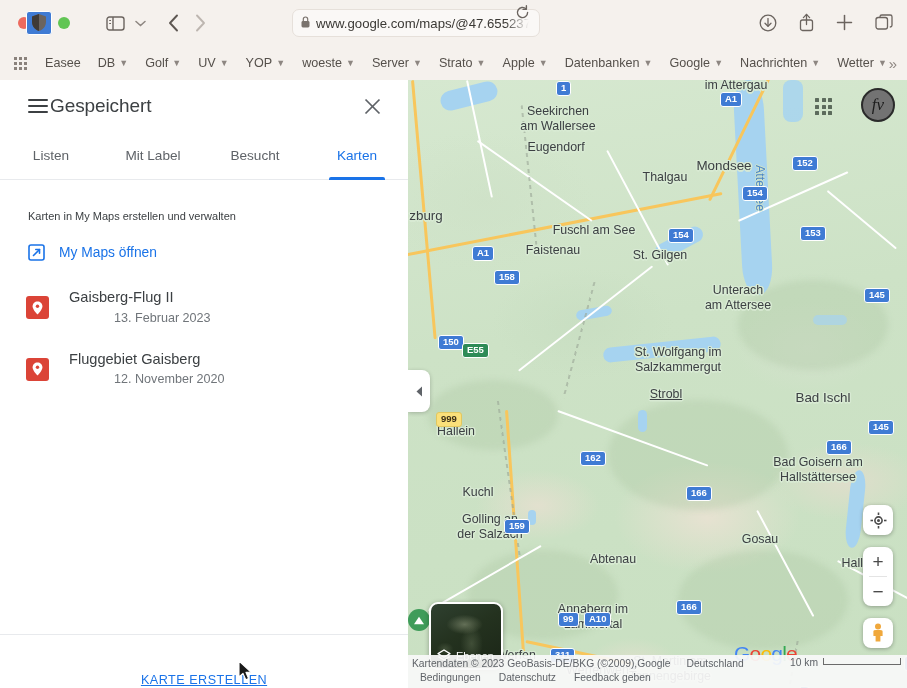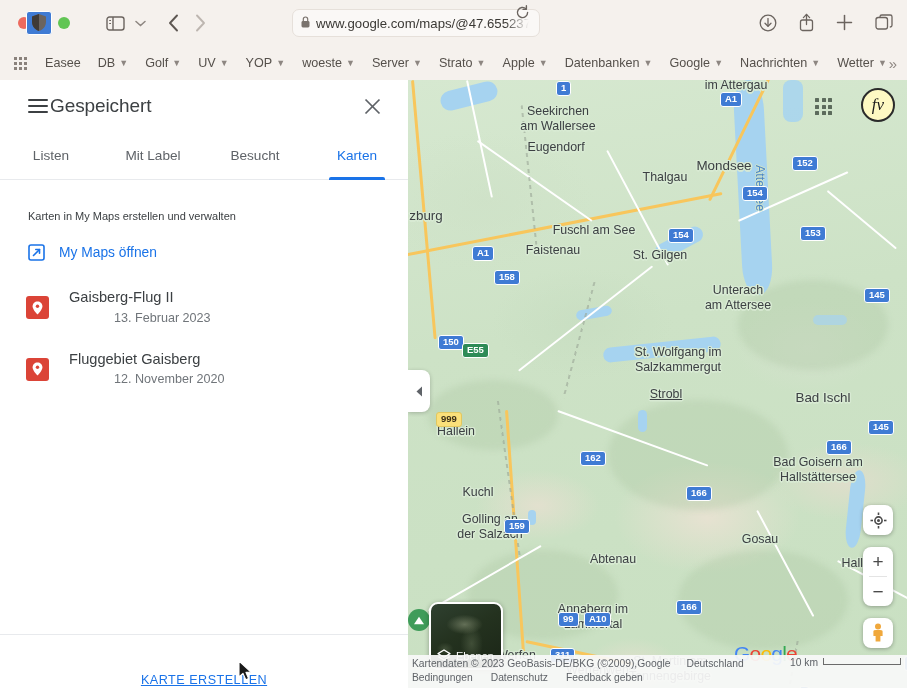--- a/index.html
+++ b/index.html
@@ -248,21 +248,21 @@
   .apps-dots-map {
     position: absolute; right: 75px; top: 18px;
     width: 17px; height: 17px;
     display: grid; grid-template-columns: repeat(3,4px); grid-template-rows: repeat(3,4px);
     gap: 2.5px; cursor: pointer; z-index: 9;
   }
   .apps-dots-map i { background: #5c6b5c; width: 4px; height: 4px; border-radius: .5px; }
   .avatar {
     position: absolute; right: 12px; top: 8px;
     width: 34px; height: 34px; border-radius: 50%;
-    background: #fef9c3; border: 2.5px solid #2b2b2b;
+    background: #737373; border: 2.5px solid #2b2b2b;
     display: flex; align-items: center; justify-content: center;
     font-family: "Liberation Serif", serif; font-size: 17px; color: #1d1d1d;
     font-style: italic; cursor: pointer; z-index: 9;
   }
 
   .layers-widget {
     position: absolute; left: 21px; bottom: 18px;
     width: 74px; height: 68px; border-radius: 9px;
     background: linear-gradient(150deg, #2f4030 0%, #24321f 45%, #1b2617 100%);
     border: 2.5px solid #fff;
@@ -301,21 +301,21 @@
   }
   .g-b { color: #4285f4; } .g-r { color: #ea4335; }
   .g-y { color: #fbbc05; } .g-g { color: #34a853; }
 
   .attrib {
     position: absolute; left: 0; bottom: 0; width: 499px; height: 33px;
     background: rgba(249,249,249,.93);
     font-size: 10.3px; color: #5f6368; z-index: 10;
   }
   .attrib-row1 { position: absolute; left: 4px; top: 3px; display: flex; gap: 16px; white-space: nowrap; }
-  .attrib-row2 { position: absolute; left: 4px; top: 17px; display: flex; gap: 18px; }
+  .attrib-row2 { position: absolute; left: 12px; top: 17px; display: flex; gap: 18px; }
   .attrib-row2 span { cursor: pointer; }
   .scale-wrap {
     position: absolute; right: 6px; top: 2px;
     display: flex; align-items: center; gap: 5px;
   }
   .scale-bar {
     width: 78px; height: 7px; border: 1px solid #6b6b6b;
     border-top: none; margin-bottom: 2px;
   }
 

